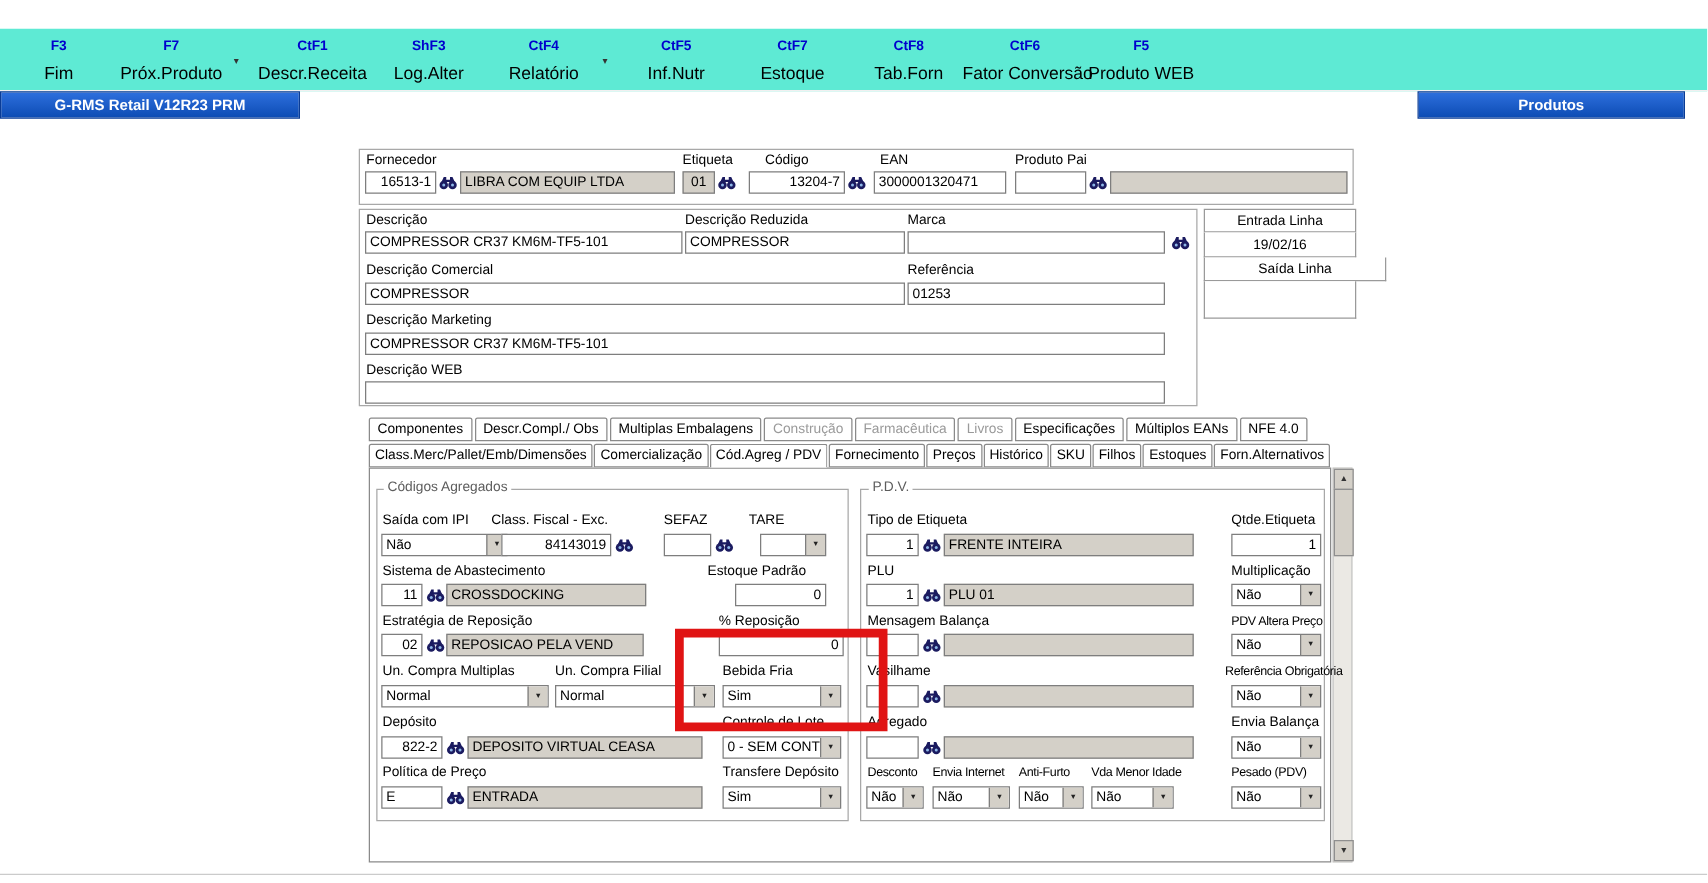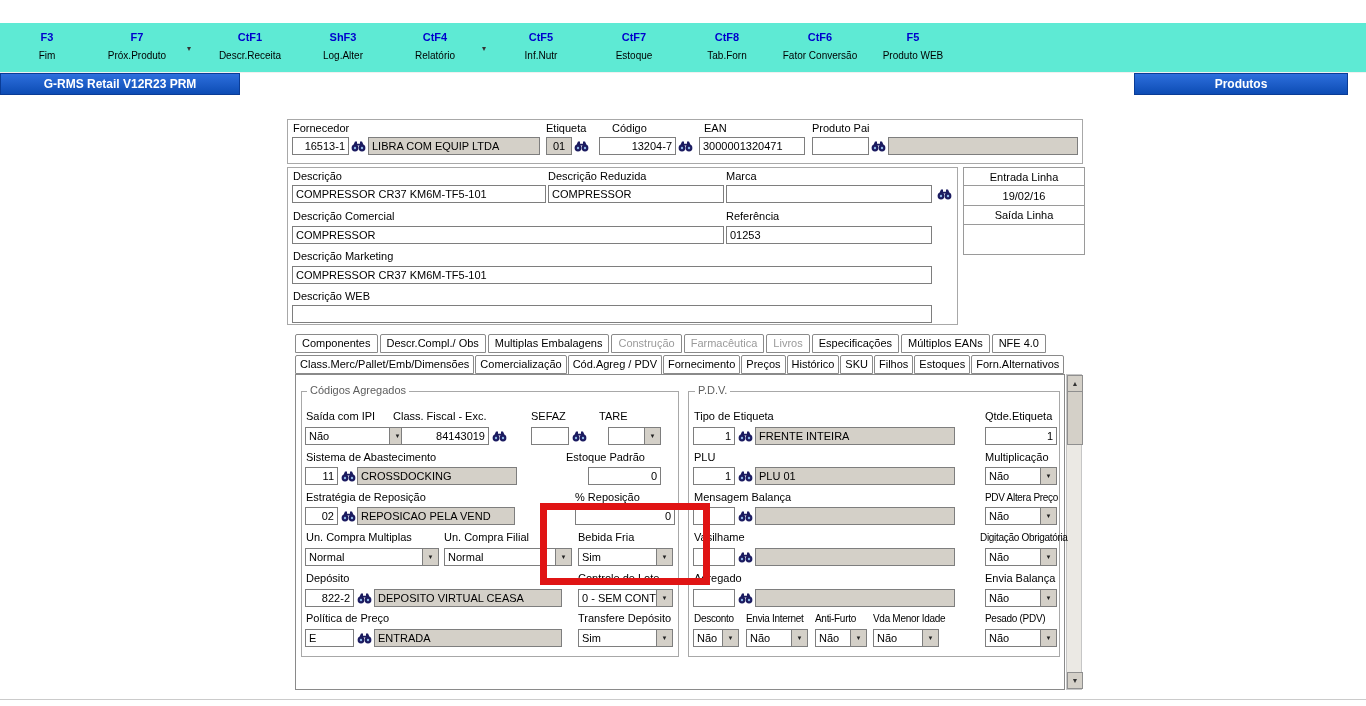--- a/index.html
+++ b/index.html
@@ -10,21 +10,21 @@
   .app-icon{position:absolute;left:7px;top:4px;width:18px;height:13px;background:#1353c0;border-radius:45%;
             color:#fff;font-size:6px;font-weight:bold;display:flex;align-items:center;justify-content:center}
   .win-title{position:absolute;left:31px;top:4px;font-size:12px;white-space:nowrap}
   .win-controls{position:absolute;right:0;top:0;height:22px;display:flex}
   .win-btn{width:46px;height:22px;display:flex;align-items:center;justify-content:center;font-size:10px;color:#444}
   .win-btn.close{background:#e6a7a7;color:#fff}
   
   .toolbar{position:absolute;left:0;top:23px;width:100%;height:49px;background:#5eead4;border-bottom:1px solid #f0f0f0}
   .tb-item{position:absolute;top:8px;width:100px;text-align:center}
   .tb-key{color:#0000cd;font-weight:bold;font-size:11px}
-  .tb-label{margin-top:7px;font-size:10px;color:#000;white-space:nowrap}
+  .tb-label{margin-top:7px;font-size:14px;color:#000;white-space:nowrap}
   .tb-caret{position:absolute;top:21px;font-size:8px;color:#333}
   
   .blueseg{position:absolute;top:73px;height:22px;background:linear-gradient(#2d6fdd,#0d4cb4);
            border:1px solid #0a3c96;box-sizing:border-box;color:#fff;font-weight:bold;font-size:12px;
            display:flex;align-items:center;justify-content:center;white-space:nowrap}
   
   .lbl{position:absolute;white-space:nowrap;color:#000}
   .lbl.sm{font-size:10px;letter-spacing:-0.3px}
   .group{position:absolute;border:1px solid #a8a8a8;box-sizing:border-box;background:transparent}
   .gtitle{position:absolute;background:#fff;padding:0 3px;color:#5d5d5d;white-space:nowrap}
@@ -193,21 +193,21 @@
   <div class="fld" style="left:726px;top:226px;width:206px">01253</div>
 
   <div class="lbl" style="left:293px;top:250px">Descrição Marketing</div>
   <div class="fld" style="left:292px;top:266px;width:640px">COMPRESSOR CR37 KM6M-TF5-101</div>
 
   <div class="lbl" style="left:293px;top:290px">Descrição WEB</div>
   <div class="fld" style="left:292px;top:305px;width:640px"></div>
 
   <div class="lp-cell" style="left:963px;top:167px;width:122px;height:19px">Entrada Linha</div>
   <div class="lp-cell noborder-top" style="left:963px;top:186px;width:122px;height:20px">19/02/16</div>
-  <div class="lp-cell noborder-top" style="left:963px;top:206px;width:122px;height:19px">Saída Linha</div>
+  <div class="lp-cell noborder-top" style="left:963px;top:206px;width:146px;height:19px">Saída Linha</div>
   <div class="lp-cell noborder-top" style="left:963px;top:225px;width:122px;height:30px"></div>
 
   <div class="tabrow" style="left:295px;top:334px">
     <div class="tab">Componentes</div>
     <div class="tab">Descr.Compl./ Obs</div>
     <div class="tab">Multiplas Embalagens</div>
     <div class="tab disabled">Construção</div>
     <div class="tab disabled">Farmacêutica</div>
     <div class="tab disabled">Livros</div>
     <div class="tab">Especificações</div>
@@ -401,21 +401,21 @@
         <circle cx="11" cy="8" r="1.2" fill="#8fb8e8"></circle>
       </svg>
     </span>
   <div class="fld gray" style="left:755px;top:507px;width:200px"></div>
   <div class="combo" style="left:985px;top:507px;width:72px">
     <span>Não</span>
     <span class="cbtn">▼</span>
   </div>
 
   <div class="lbl" style="left:694px;top:531px">Vasilhame</div>
-  <div class="lbl sm" style="left:980px;top:532px">Digitação Obrigatória</div>
+  <div class="lbl sm" style="left:980px;top:532px">Referência Obrigatória</div>
   <div class="fld" style="left:693px;top:548px;width:42px"></div>
   <span class="binoc" style="left:737px;top:548px">
       <svg width="15" height="12" viewBox="0 0 15 12">
         <path d="M2.2 5.5 L4 1.5 h2 v2.2 h3 V1.5 h2 l1.8 4 z" fill="#1b1b60"></path>
         <circle cx="4" cy="8" r="3.4" fill="#1b1b60"></circle>
         <circle cx="11" cy="8" r="3.4" fill="#1b1b60"></circle>
         <circle cx="4" cy="8" r="1.2" fill="#8fb8e8"></circle>
         <circle cx="11" cy="8" r="1.2" fill="#8fb8e8"></circle>
       </svg>
     </span>

